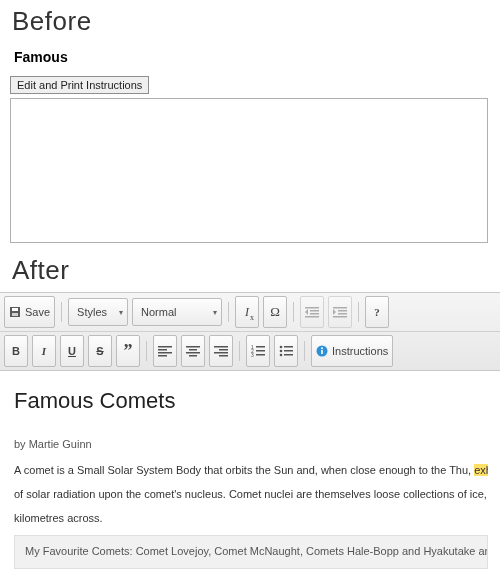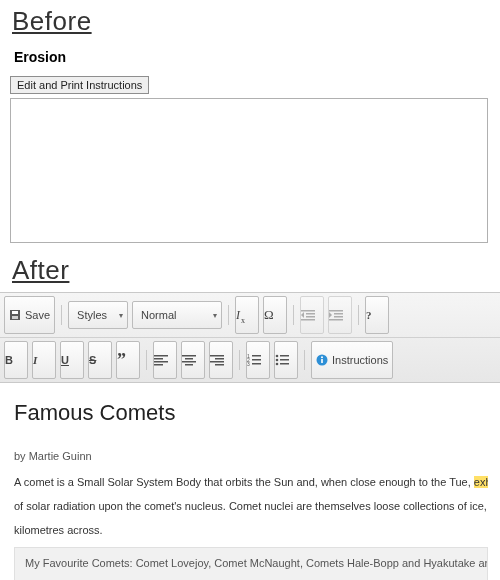--- a/index.html
+++ b/index.html
@@ -1,29 +1,29 @@
 <!DOCTYPE html>
 <html><head>
 <meta charset="utf-8">
 <style>
   * { box-sizing: border-box; margin: 0; padding: 0; }
   html, body { width: 500px; height: 580px; overflow: hidden; font-family: Arial, Helvetica, sans-serif; background: #fff; color: #333; }
-  .section-label { font-family: "Segoe UI", Arial, sans-serif; font-weight: 300; font-size: 26px; color: #333; padding: 6px 0 4px 12px; letter-spacing: 0.5px; text-decoration: underline; }
+  .section-label { font-family: "Segoe UI", Arial, sans-serif; font-weight: 300; font-size: 26px; color: #333; padding: 6px 0 4px 12px; letter-spacing: 0.5px; }
 
   
   .before-title { font-weight: 700; font-size: 14px; padding: 8px 0 10px 14px; color: #000; }
   .before-btn { margin-left: 10px; font-family: Arial, sans-serif; font-size: 11px; padding: 2px 6px; background: #efefef; border: 1px solid #8e8e8e; color: #222; cursor: pointer; text-align: center; }
   .before-textarea { display: block; margin: 4px 0 0 10px; width: 478px; height: 145px; border: 1px solid #b0b0b0; background: #fff; resize: none; font-family: Arial; font-size: 12px; padding: 2px; }
 
   
   .editor { margin-top: 2px; }
   .toolbar { background: linear-gradient(#f5f5f5, #e7e7e7); border-top: 1px solid #c9c9c9; border-bottom: 1px solid #c9c9c9; }
   .tbrow { display: flex; align-items: center; padding: 3px 4px; gap: 4px; }
   .tbrow + .tbrow { border-top: 1px solid #d0d0d0; }
-  .btn { display: inline-flex; align-items: center; justify-content: flex-start; height: 38px; min-width: 22px; padding: 0 4px; background: linear-gradient(#fdfdfd, #ececec); border: 1px solid #bcbcbc; border-radius: 2px; font-size: 11px; color: #444; cursor: pointer; }
+  .btn { display: inline-flex; align-items: center; justify-content: center; height: 32px; min-width: 22px; padding: 0 4px; background: linear-gradient(#fdfdfd, #ececec); border: 1px solid #bcbcbc; border-radius: 2px; font-size: 11px; color: #444; cursor: pointer; }
   .btn.icon-only { padding: 0; width: 24px; }
   .btn.disabled { opacity: 0.55; cursor: default; }
   .sel { display: inline-flex; align-items: center; height: 28px; padding: 0 4px 0 8px; background: linear-gradient(#fdfdfd, #ececec); border: 1px solid #bcbcbc; border-radius: 2px; font-size: 11px; color: #444; cursor: pointer; gap: 12px; }
   .sel.wide { min-width: 90px; justify-content: space-between; }
   .sel .caret { font-size: 8px; color: #666; }
   .sep { width: 1px; height: 20px; background: #c8c8c8; margin: 0 2px; }
   .toolbar svg { display: block; }
 
   .doc { padding: 14px 12px 0 14px; font-size: 11px; color: #333; line-height: 1.45; }
   .doc h1 { font-family: "Segoe UI", Arial, sans-serif; font-weight: 400; font-size: 22px; color: #222; margin-bottom: 20px; }
@@ -32,21 +32,21 @@
   .hl { background: #ffe066; }
   .quote-box { margin: 6px 0 8px 0; padding: 8px 10px; background: #f1f1f1; border: 1px solid #e0e0e0; font-size: 11px; color: #555; white-space: nowrap; overflow: hidden; }
 </style>
 </head>
 <body>
 
 
 
 
 <div class="section-label">Before</div>
-<div class="before-title">Erosion</div>
+<div class="before-title">Famous</div>
 <button class="before-btn">Edit and Print Instructions</button>
 <textarea class="before-textarea" style=""></textarea>
 
 
 <div class="section-label" style="padding-top:12px">After</div>
 
 <div class="editor">
   <div class="toolbar">
 
     <div class="tbrow">
@@ -189,21 +189,21 @@
             </svg>
         </span>
         <span style="margin-left:4px">Instructions</span>
       </span>
     </div>
   </div>
 
   <div class="doc">
     <h1>Famous Comets</h1>
     <div class="byline">by Martie Guinn</div>
-    <p><span>A comet is a Small Solar System Body that orbits the Sun and, when close enough to the Tue, </span><span class="hl">exhibits a visible coma (atmo</span></p>
+    <p><span>A comet is a Small Solar System Body that orbits the Sun and, when close enough to the Thu, </span><span class="hl">exhibits a visible coma (atmo</span></p>
     <p>of solar radiation upon the comet's nucleus. Comet nuclei are themselves loose collections of ice, dust and small rocky partic</p>
     <p>kilometres across.</p>
     <div class="quote-box">My Favourite Comets: Comet Lovejoy, Comet McNaught, Comets Hale-Bopp and Hyakutake and Lexell's Comet</div>
     <p>Comets have a variety of different orbital periods, ranging from a few years, to hundreds of thousands of years, while some are</p>
     <p>only once before being thrown out into interstellar space. Short-period comets are thought to originate in the Kuiper Belt, or as</p>
 
   </div>
 </div>
 
 

